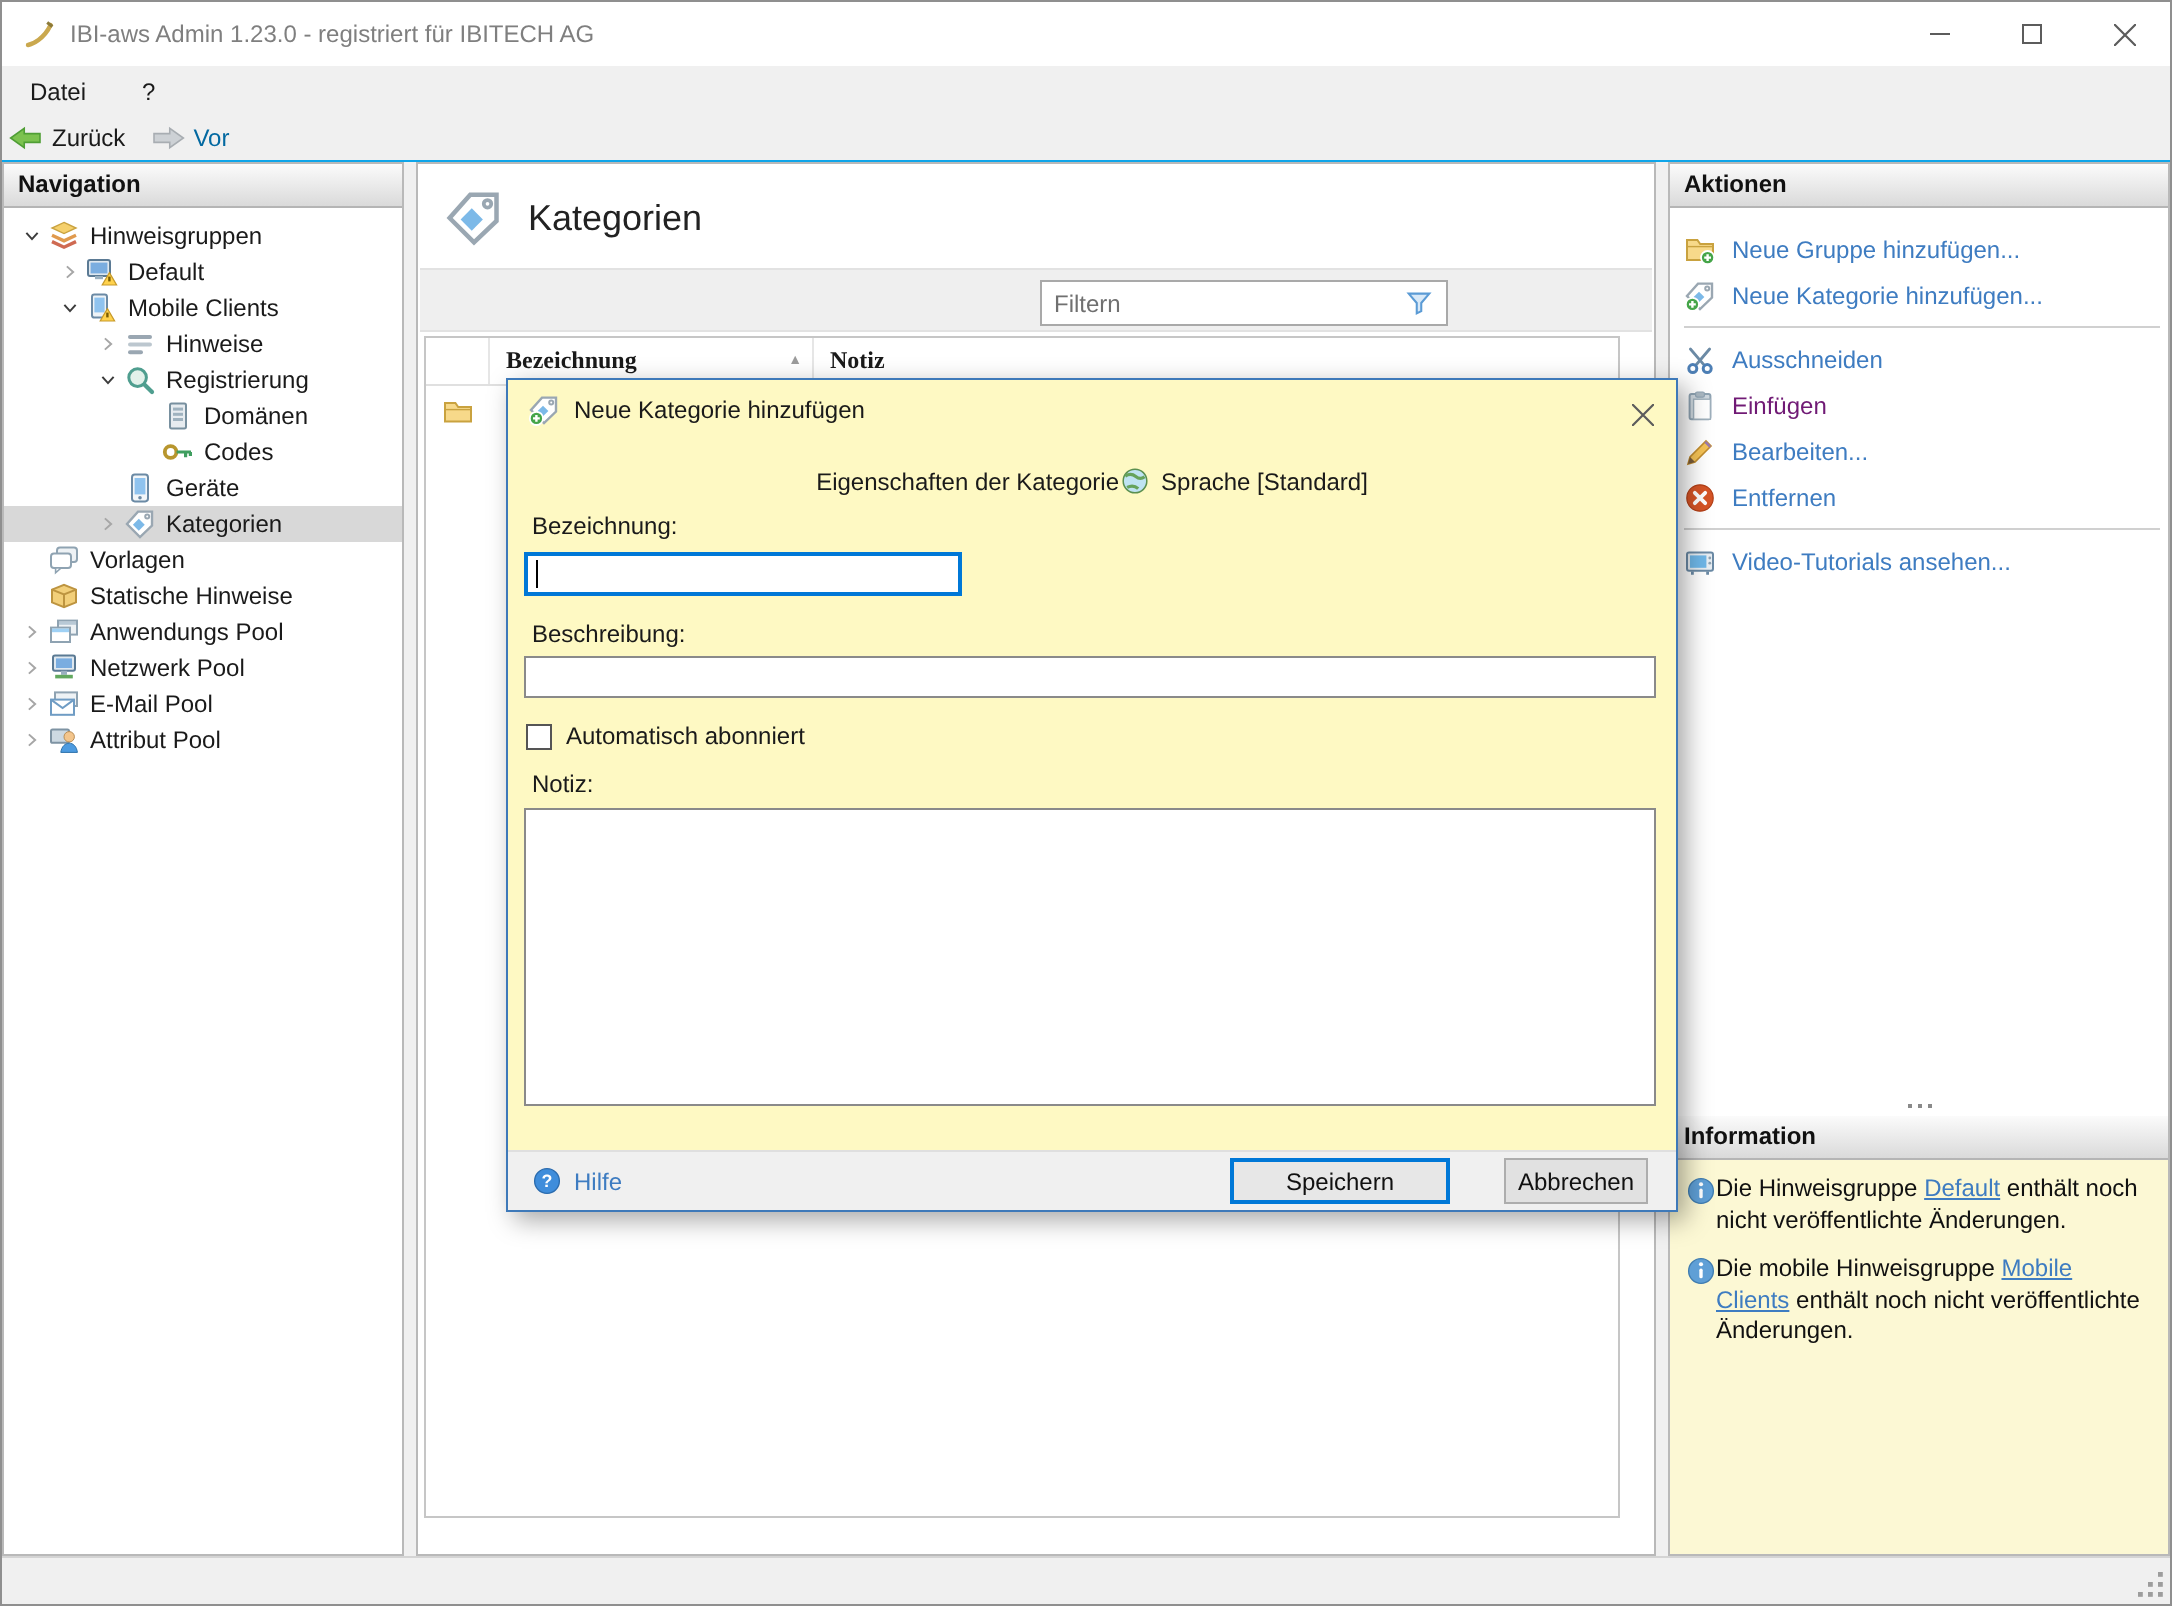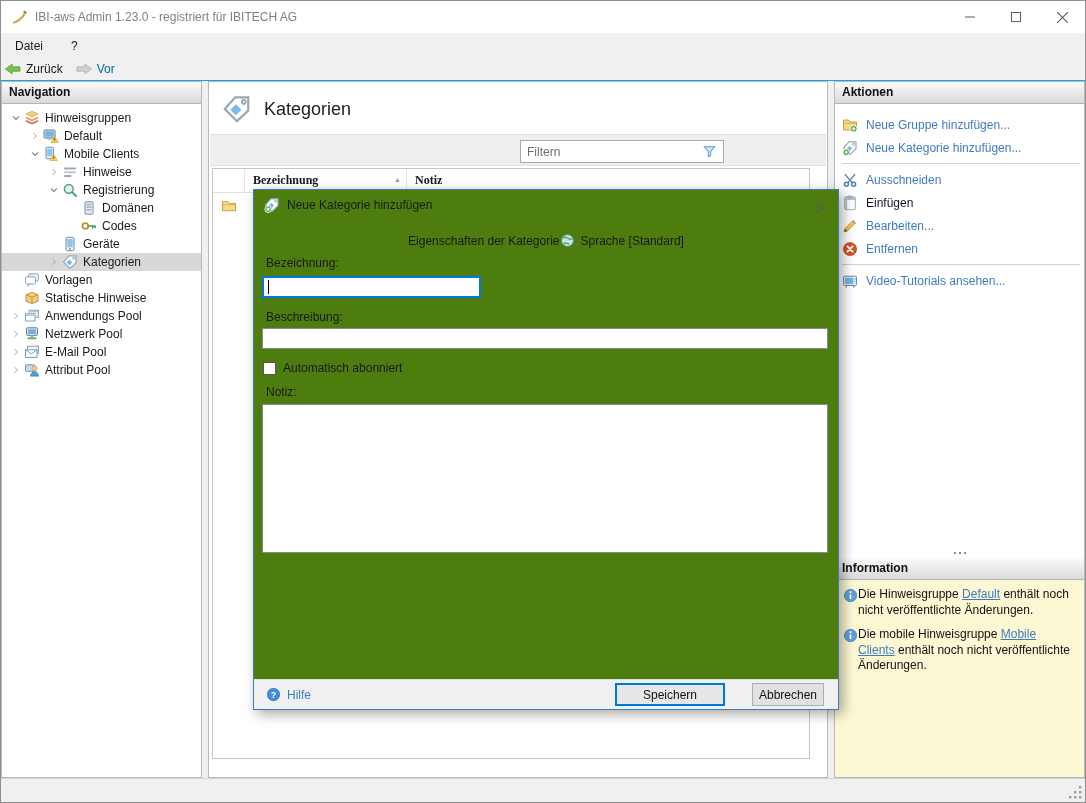--- a/index.html
+++ b/index.html
@@ -57,38 +57,38 @@
   .col-bez{width:162px;}
   .col-besch{width:156px;}
   .col-notiz{flex:1; border-right:none;}
   .sort{margin-left:auto; padding-right:5px; font-size:7px; color:#9b9b9b;}
   .trow{height:26px; display:flex; align-items:center;}
   .trow .ic{margin-left:8px;}
 
   
   .actions-list{padding-top:9px;}
   .action-item{height:23px; display:flex; align-items:center; padding-left:7px; color:var(--link); cursor:default;}
-  .action-item.disabled{color:#0f172a;}
+  .action-item.disabled{color:#701a75;}
   .action-item .ic{margin-right:8px;}
   .action-sep{border-top:1px solid #d0d0d0; margin:4px 4px 4px 7px;}
   .splitter-dots{position:absolute; left:0; right:0; top:466px; height:10px; display:flex; align-items:center; justify-content:center; gap:3px;}
   .splitter-dots i{width:2px; height:2px; background:#8a8a8a;}
   .info-head{position:absolute; left:0; right:0; top:476px;}
   .info-body{position:absolute; left:0; right:0; top:498px; bottom:0; background:var(--infobg); padding:7px 8px; overflow:hidden;}
   .info-item{display:flex; gap:0; margin-bottom:9px;}
   .info-item .ic{width:15px; height:15px; margin-top:1px;}
   .info-text{line-height:15.5px; color:#111;}
   .ilink{color:var(--link); text-decoration:underline;}
 
   
   .statusbar{position:absolute; left:0; right:0; bottom:0; height:24px; background:#f0f0f0; border-top:1px solid #d4d4d4;}
   .grip{position:absolute; right:3px; bottom:3px; width:13px; height:13px;}
 
   
-  .dialog{position:absolute; left:252px; top:188px; width:586px; height:521px; background:#4d7c0f; border:1px solid var(--dlgborder); box-shadow:4px 4px 12px rgba(0,0,0,.35); z-index:10;}
+  .dialog{position:absolute; left:252px; top:188px; width:586px; height:417px; background:#fef9c3; border:1px solid var(--dlgborder); box-shadow:4px 4px 12px rgba(0,0,0,.35); z-index:10;}
   .dlg-title{position:absolute; top:0; left:0; right:0; height:30px;}
   .dlg-title .ic{position:absolute; left:10px; top:7px;}
   .dlg-title-text{position:absolute; left:33px; line-height:30px; color:#1a1a1a;}
   .dlg-close{position:absolute; right:8px; top:5px; width:24px; height:21px; display:flex; align-items:center; justify-content:center; color:#333;}
   .props{position:absolute; top:43px; left:12px; right:12px; display:flex; justify-content:center; align-items:center;}
   .lang{display:flex; align-items:center; gap:6px;}
   .lang .ic{width:15px; height:15px;}
   .dlg-label{position:absolute; left:12px;}
   .lab-bez{top:66px;} .lab-besch{top:120px;} .lab-notiz{top:195px;}
   .input{position:absolute; left:8px; background:#fff;}

